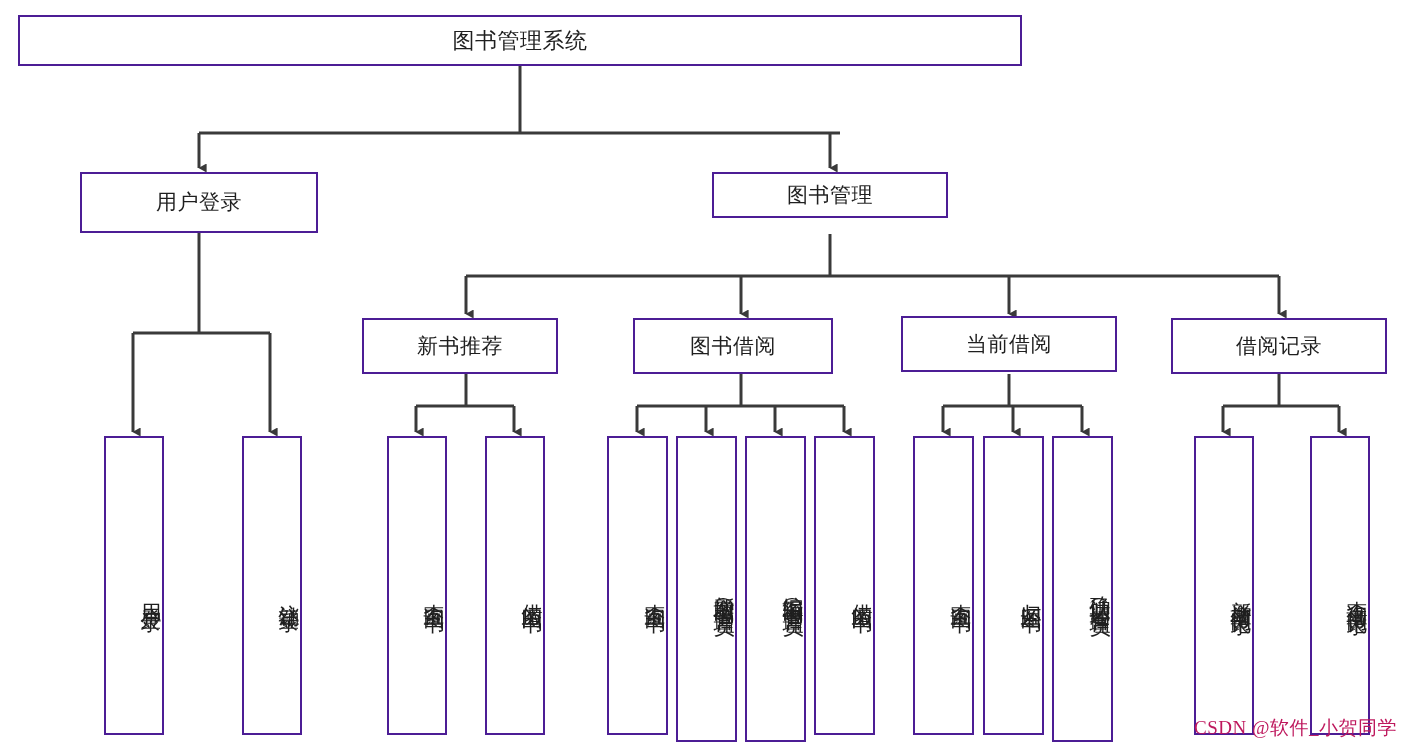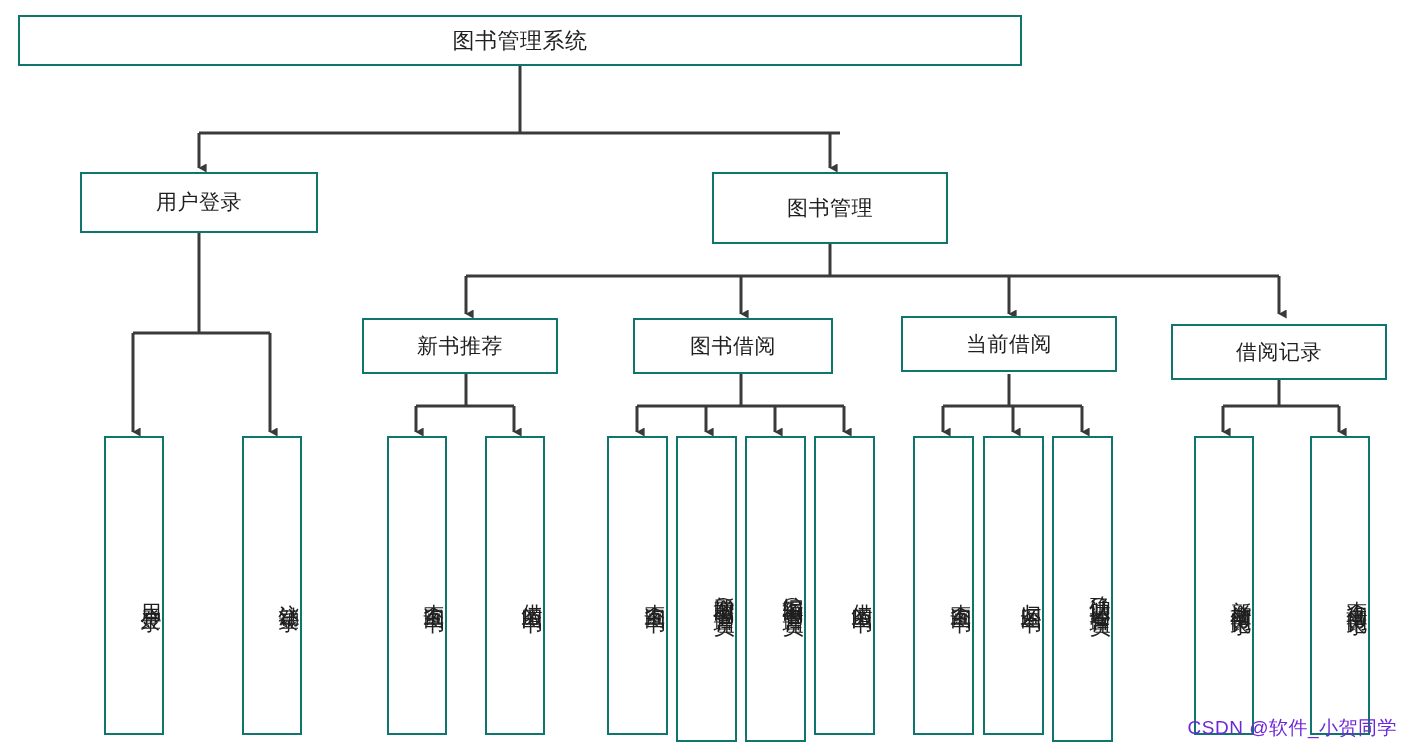--- a/index.html
+++ b/index.html
@@ -23,21 +23,21 @@
     position: absolute;
     left: 0;
     top: 0;
     width: 1405px;
     height: 747px;
     pointer-events: none;
   }
   .node {
     position: absolute;
     box-sizing: border-box;
-    border: 2px solid #0f766e;
+    border: 2px solid #4c1d95;
     background: #ffffff;
     display: flex;
     align-items: center;
     justify-content: center;
     text-align: center;
     font-size: 21px;
     line-height: 1.25;
     color: #1f1f1f;
     letter-spacing: 0.5px;
   }
@@ -55,24 +55,24 @@
     line-height: 1.0;
   }
   .node.leaf.tall {
     padding-top: 6px;
   }
   .watermark {
     position: absolute;
     right: 8px;
     bottom: 6px;
     font-size: 19px;
-    color: #6d28d9;
+    color: #be185d;
     white-space: nowrap;
     letter-spacing: 0.5px;
-    font-family: Liberation Sans, sans-serif;
+    font-family: Liberation Serif, serif;
   }
 </style>
 </head>
 <body>
 
 <div id="canvas">
 
   <svg class="edges" viewBox="0 0 1405 747">
     <defs>
       <marker id="arrow" markerWidth="10" markerHeight="10" refX="4.5" refY="7.6" orient="auto" markerUnits="userSpaceOnUse">
@@ -120,29 +120,29 @@
       <path d="M1223,406 L1339,406"></path>
       <path d="M1223,406 L1223,432" marker-end="url(#arrow)"></path>
       <path d="M1339,406 L1339,432" marker-end="url(#arrow)"></path>
     </g>
   </svg>
 
   <div class="node root" style="left:18px; top:15px; width:1004px; height:51px;">图书管理系统</div>
 
   <div class="node" style="left:80px; top:172px; width:238px; height:61px;">用户登录</div>
 
-  <div class="node" style="left:712px; top:172px; width:236px; height:72px;">图书管理</div>
+  <div class="node" style="left:712px; top:172px; width:236px; height:46px;">图书管理</div>
 
   <div class="node" style="left:362px; top:318px; width:196px; height:56px;">新书推荐</div>
 
   <div class="node" style="left:633px; top:318px; width:200px; height:56px;">图书借阅</div>
 
   <div class="node" style="left:901px; top:316px; width:216px; height:56px;">当前借阅</div>
 
-  <div class="node" style="left:1171px; top:318px; width:216px; height:56px;margin-top:6px;">借阅记录</div>
+  <div class="node" style="left:1171px; top:318px; width:216px; height:56px;">借阅记录</div>
 
   <div class="node leaf" style="left:104px; top:436px; width:60px; height:299px;">用户登录</div>
 
   <div class="node leaf" style="left:242px; top:436px; width:60px; height:299px;">注销登录</div>
 
   <div class="node leaf" style="left:387px; top:436px; width:60px; height:299px;">查询图书</div>
 
   <div class="node leaf" style="left:485px; top:436px; width:60px; height:299px;">借阅图书</div>
 
   <div class="node leaf" style="left:607px; top:436px; width:61px; height:299px;">查询图书</div>

